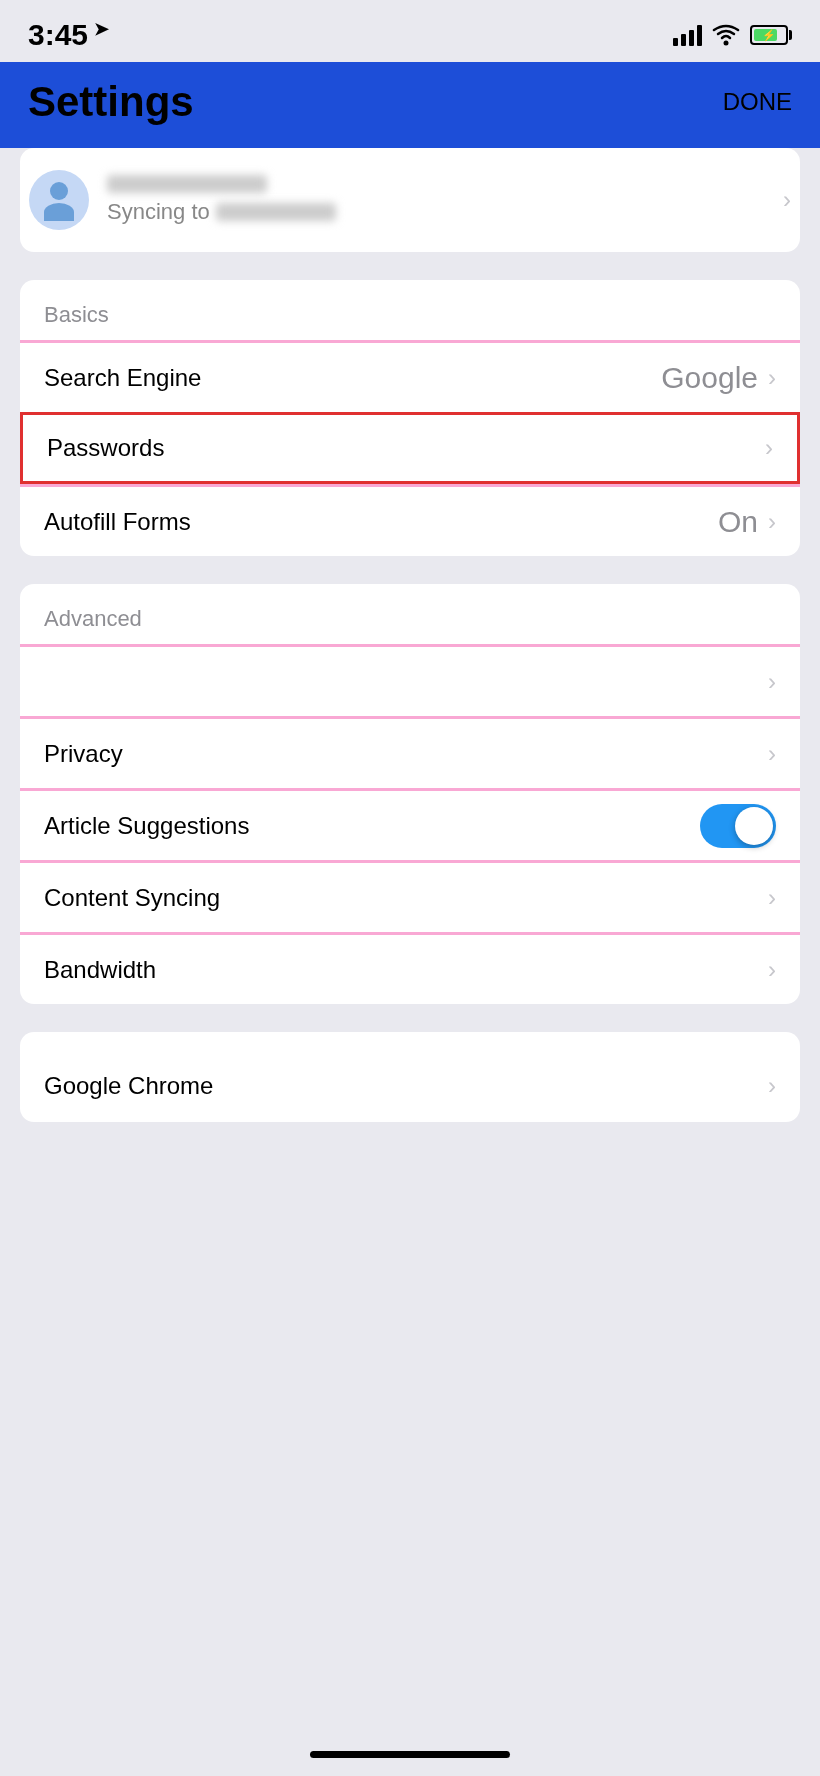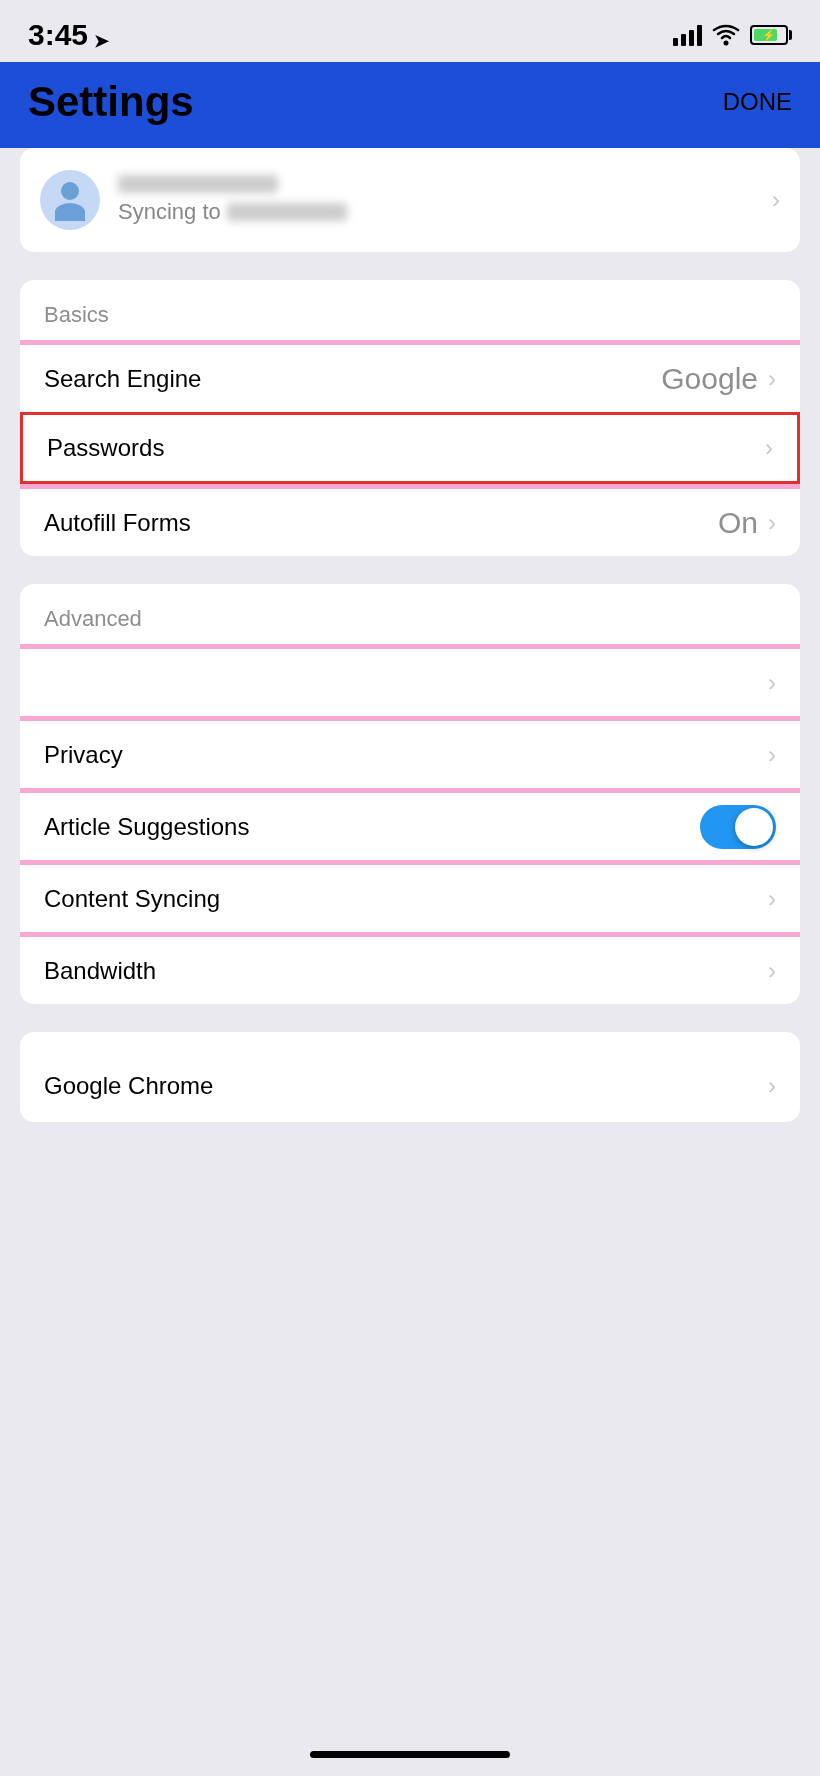--- a/index.html
+++ b/index.html
@@ -20,21 +20,21 @@
       align-items: center;
       padding: 18px 28px 10px 28px;
       background: #e9e9ef;
     }
 
     .status-time {
       font-size: 30px;
       font-weight: 600;
       color: #000;
       display: flex;
-      align-items: flex-end;
+      align-items: flex-start;
       gap: 6px;
     }
 
     .status-icons {
       display: flex;
       align-items: center;
       gap: 10px;
     }
 
     
@@ -120,21 +120,21 @@
       background: #fff;
       border-radius: 14px;
       margin: 0 20px 28px 20px;
       overflow: hidden;
     }
 
     
     .account-row {
       display: flex;
       align-items: center;
-      padding: 22px 20px;
+      padding: 22px 9px;
       cursor: pointer;
     }
     .avatar {
       width: 60px;
       height: 60px;
       border-radius: 50%;
       background: #c5d8f5;
       display: flex;
       align-items: center;
       justify-content: center;
@@ -199,21 +199,21 @@
       color: #8e8e93;
       padding: 22px 24px 12px 24px;
     }
 
     
     .setting-row {
       display: flex;
       align-items: center;
       padding: 0 24px;
       height: 72px;
-      border-top: 5px solid #f9a8d4;
+      border-top: 3px solid #f9a8d4;
       cursor: pointer;
       position: relative;
     }
     .setting-row-label {
       font-size: 24px;
       font-weight: 500;
       color: #000;
       flex: 1;
     }
     .setting-row-value {

